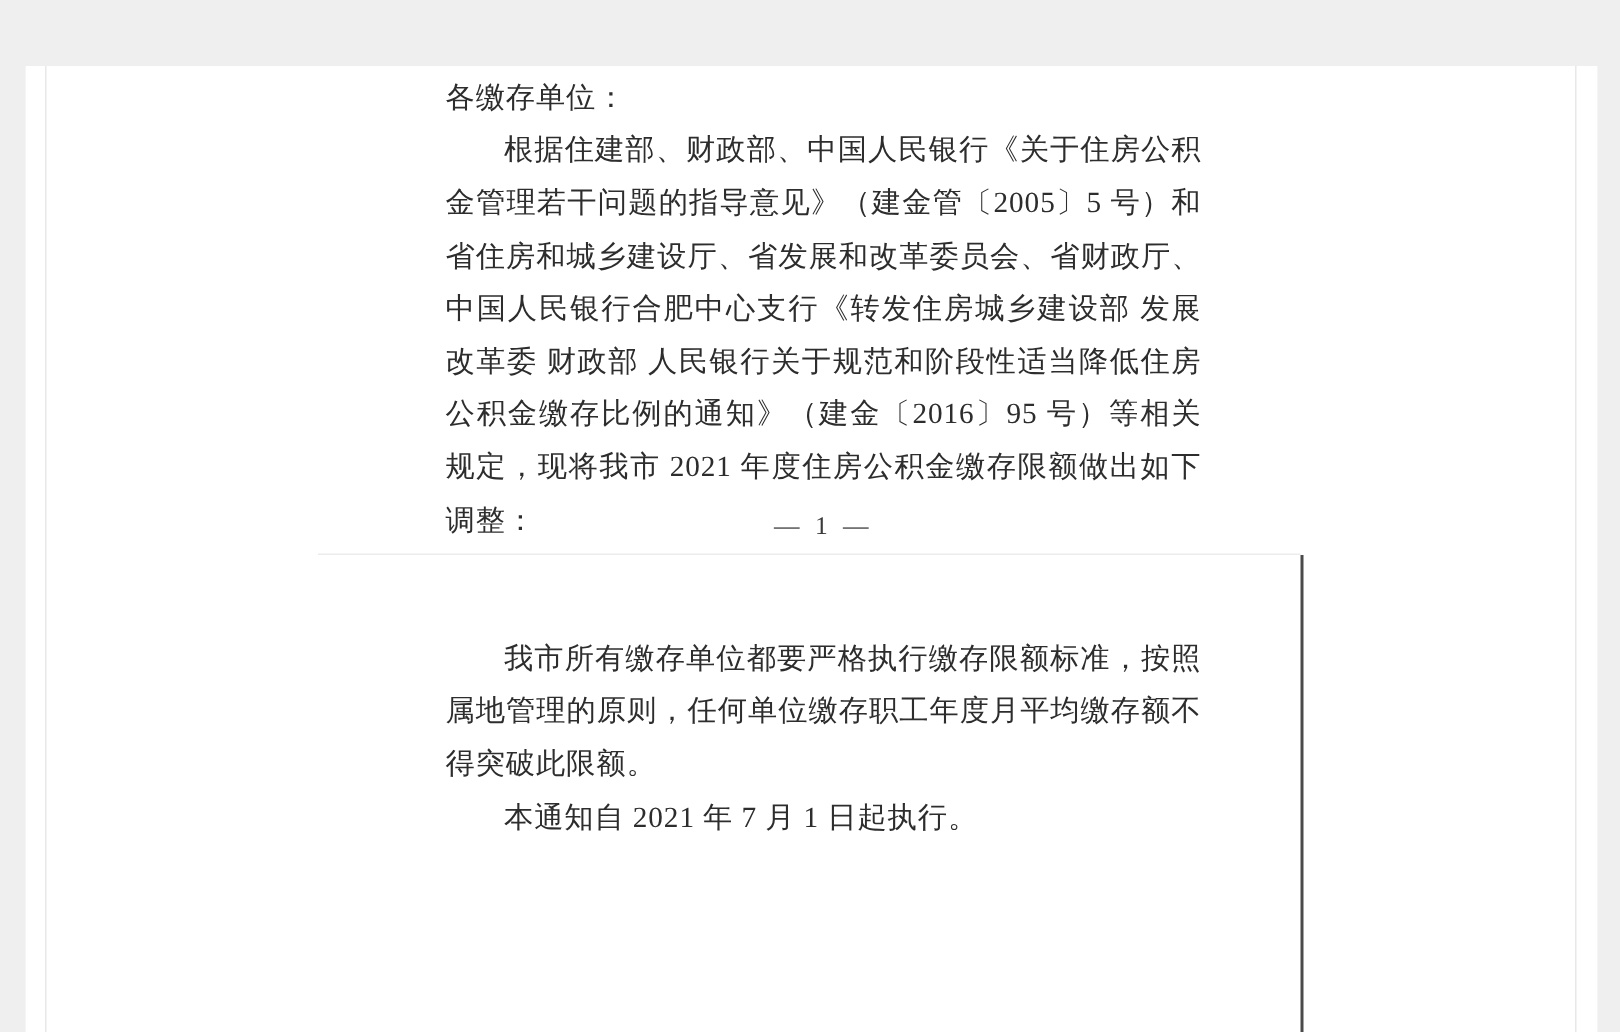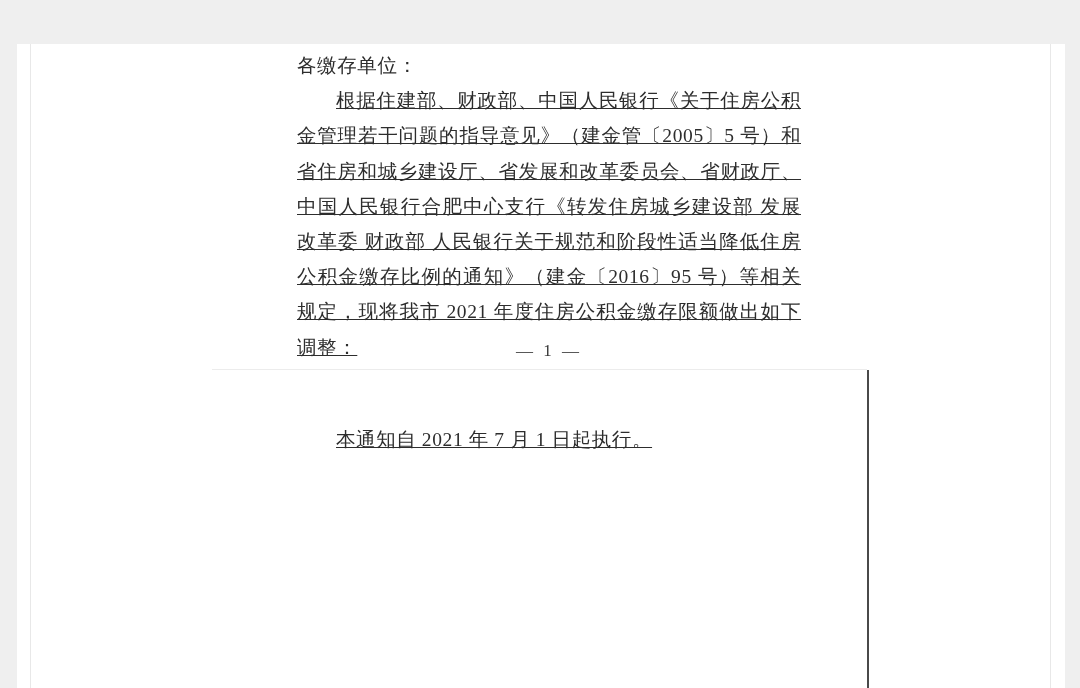--- a/index.html
+++ b/index.html
@@ -122,21 +122,21 @@
     font-family: "Liberation Serif", "DejaVu Serif", serif;
   }
   .doc-body-one { top: 4px; }
   .doc-body-two { top: 378px; }
 
   .para {
     margin: 0;
     text-align: justify;
     text-justify: inter-ideograph;
   }
-  .para-indent { text-indent: 2em; text-decoration: underline; }
+  .para-indent { text-indent: 2em; }
 
   
   .page-number {
     position: absolute;
     left: 280px;
     width: 504px;
     top: 297px;
     text-align: center;
     font-size: 17px;
     color: #3a3a3a;
@@ -203,20 +203,21 @@
     </div>
 
     <div class="page-separator"></div>
     <div class="scan-edge"></div>
     <div class="scan-edge-gap"></div>
     <div class="scan-edge-b"></div>
 
     <div class="page page-two">
 
       <div class="doc-body doc-body-two" style="top:52px;">
+        <p class="para para-indent">我市所有缴存单位都要严格执行缴存限额标准，按照属地管理的原则，任何单位缴存职工年度月平均缴存额不得突破此限额。</p>
         <p class="para para-indent">本通知自 2021 年 7 月 1 日起执行。</p>
       </div>
 
       <div class="seal-wrap" style="top:322px;">
         <div class="seal"></div>
         <div class="seal-text">公积</div>
 
       </div>
     </div>
 

